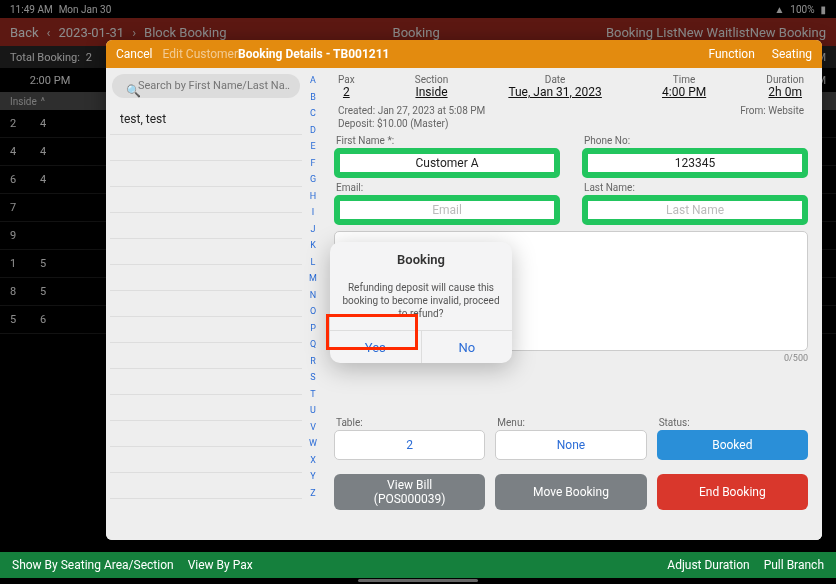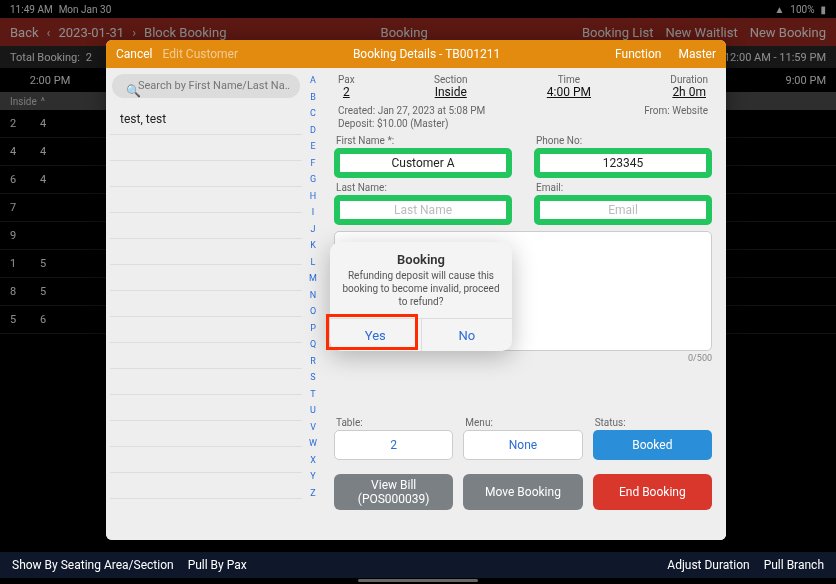--- a/index.html
+++ b/index.html
@@ -6,56 +6,56 @@
 body { width: 836px; height: 584px; overflow: hidden; background: #000; position: relative; }
 
 
 .statusbar { height: 18px; background: #000; color: #fff; display: flex; align-items: center; justify-content: space-between; padding: 0 10px; font-size: 10px; }
 .statusbar .left, .statusbar .right { display: flex; gap: 6px; align-items: center; }
 
 
 .topnav { height: 28px; background: #a82d22; color: #fff; display: flex; align-items: center; padding: 0 10px; font-size: 13px; gap: 8px; }
 .topnav .chev { font-size: 13px; opacity: .9; }
 .topnav .center { flex: 1; text-align: center; }
-.topnav .right { display: flex; gap: 12px; }
+.topnav .right { display: flex; }
 
 
 .subhead { height: 22px; background: #2a2a2a; color: #fff; display: flex; align-items: center; padding: 0 10px; font-size: 11px; gap: 6px; }
 .subhead .spacer { flex: 1; }
 
 
 .timeheader { height: 24px; background: #000; color: #fff; display: flex; align-items: center; font-size: 11px; padding: 0 10px; }
 .timeheader .t-left { width: 80px; text-align: center; }
 .timeheader .t-right { flex: 1; text-align: right; }
 
 
 .insidebar { height: 18px; background: #555; color: #ddd; font-size: 10px; display: flex; align-items: center; padding: 0 10px; gap: 4px; }
 
 
 .schedule { background: #000; color: #fff; font-size: 11px; }
 .schedule .row { display: flex; height: 28px; align-items: center; border-bottom: 1px solid #222; }
 .schedule .c1 { width: 40px; text-align: left; padding-left: 10px; }
 .schedule .c2 { width: 40px; text-align: left; }
 
 
-.bottombar { position: absolute; bottom: 6px; left: 0; right: 0; height: 26px; background: #0f172a; color: #fff; display: flex; align-items: center; padding: 0 12px; font-size: 12px; gap: 14px; }
+.bottombar { position: absolute; bottom: 6px; left: 0; right: 0; height: 26px; background: #15803d; color: #fff; display: flex; align-items: center; padding: 0 12px; font-size: 12px; gap: 14px; }
 .bottombar .spacer { flex: 1; }
 
 .homeind { position: absolute; bottom: 2px; left: 50%; transform: translateX(-50%); width: 120px; height: 3px; background: #666; border-radius: 2px; }
 
 
 .dim { position: absolute; inset: 0; background: rgba(0,0,0,0.45); }
 
 
-.modal { position: absolute; top: 40px; left: 106px; width: 620px; height: 500px; background: #e5e5e5; border-radius: 6px; overflow: hidden; display: flex; flex-direction: column; box-shadow: 0 4px 20px rgba(0,0,0,0.4); }
+.modal { position: absolute; top: 40px; left: 106px; width: 716px; height: 500px; background: #e5e5e5; border-radius: 6px; overflow: hidden; display: flex; flex-direction: column; box-shadow: 0 4px 20px rgba(0,0,0,0.4); }
 
 
 .mhead { height: 28px; background: #e38b0f; color: #fff; display: flex; align-items: center; padding: 0 10px; font-size: 12px; }
 .mhead .ml { display: flex; gap: 10px; }
-.mhead .mc { flex: 1; text-align: center; font-weight: 400; }
+.mhead .mc { flex: 1; font-weight: 700; }
 .mhead .mr { display: flex; gap: 17px; }
 .mhead .dis { color: rgba(255,255,255,0.55); }
 
 .mbody { flex: 1; display: flex; background: #eee; }
 
 
 .mleft { width: 200px; display: flex; flex-direction: column; border-right: none; }
 .search { margin: 6px; }
 .search input { width: 100%; height: 24px; border-radius: 12px; border: none; background: #dcdcdc; padding: 0 10px 1px 26px; font-size: 11px; color: #888; }
 .searchwrap { position: relative; }
@@ -92,21 +92,21 @@
 .pill.blue { background: #2a8fd8; color: #fff; }
 
 .actrow { display: flex; gap: 10px; margin-top: 14px; }
 .actrow .btn { flex: 1; height: 36px; border-radius: 6px; display: flex; align-items: center; justify-content: center; font-size: 12px; color: #fff; text-align: center; line-height: 1.2; }
 .btn.gray { background: #7b8084; }
 .btn.red { background: #d9372c; }
 
 
 .confirm { position: absolute; top: 242px; left: 330px; width: 182px; background: #f4f4f5; border-radius: 10px; box-shadow: 0 6px 24px rgba(0,0,0,0.25); overflow: hidden; font-size: 11px; color: #333; }
 .confirm .ctitle { text-align: center; font-weight: 600; font-size: 13px; padding: 10px 10px 2px; }
-.confirm .cmsg { text-align: center; font-size: 10px; color: #555; padding: 0 12px 10px; line-height: 1.3; }
+.confirm .cmsg { text-align: center; font-size: 10px; color: #555; padding: 0 12px 10px; line-height: 1.3; margin-top: 12px; }
 .confirm .cbtns { display: flex; border-top: 1px solid #ddd; }
 .confirm .cbtn { flex: 1; height: 32px; display: flex; align-items: center; justify-content: center; font-size: 13px; color: #2b6cd6; }
 .confirm .cbtn:first-child { border-right: 1px solid #ddd; }
 
 
 .hl { position: absolute; border: 3px solid #ff2a00; pointer-events: none; }
 .hl.yes { top: 314px; left: 326px; width: 92px; height: 36px; }
 
 </style>
 </head>
@@ -194,21 +194,21 @@
 
 <div class="modal">
   <div class="mhead">
     <div class="ml">
       <span>Cancel</span>
       <span class="dis">Edit Customer</span>
     </div>
     <div class="mc">Booking Details - TB001211</div>
     <div class="mr">
       <span>Function</span>
-      <span>Master</span>
+      <span>Seating</span>
     </div>
   </div>
   <div class="mbody">
 
     <div class="mleft">
       <div class="search searchwrap">
         <span class="mag">🔍</span>
         <input placeholder="Search by First Name/Last Na…" style="">
       </div>
       <div class="result">test, test</div>
@@ -263,20 +263,24 @@
       <div class="sumrow">
         <div class="sumitem">
             <div class="lbl">Pax</div>
             <div class="val">2</div>
           </div>
         <div class="sumitem">
             <div class="lbl">Section</div>
             <div class="val">Inside</div>
           </div>
         <div class="sumitem">
+            <div class="lbl">Date</div>
+            <div class="val">Tue, Jan 31, 2023</div>
+          </div>
+        <div class="sumitem">
             <div class="lbl">Time</div>
             <div class="val">4:00 PM</div>
           </div>
         <div class="sumitem">
             <div class="lbl">Duration</div>
             <div class="val">2h 0m</div>
           </div>
       </div>
       <div class="metarow">
         <span>Created: Jan 27, 2023 at 5:08 PM</span>
@@ -290,26 +294,26 @@
           <div class="fldlbl">First Name *:</div>
           <div class="inp">Customer A</div>
         </div>
         <div>
           <div class="fldlbl">Phone No:</div>
           <div class="inp">123345</div>
         </div>
       </div>
       <div class="tworow">
         <div>
+          <div class="fldlbl">Email:</div>
+          <div class="inp ph">Email</div>
+        </div>
+        <div>
           <div class="fldlbl">Last Name:</div>
           <div class="inp ph">Last Name</div>
-        </div>
-        <div>
-          <div class="fldlbl">Email:</div>
-          <div class="inp ph">Email</div>
         </div>
       </div>
       <div style="height:6px"></div>
       <div class="notes"></div>
       <div style="text-align:right;font-size:9px;color:#888;margin-top:2px;">0/500</div>
       <div style="height:44px"></div>
       <div class="threerow">
         <div>
           <div class="fldlbl">Table:</div>
           <div class="pill outline">2</div>
@@ -343,19 +347,19 @@
   <div class="cbtns">
     <div class="cbtn">Yes</div>
     <div class="cbtn">No</div>
   </div>
 </div>
 
 <div class="hl yes"></div>
 
 <div class="bottombar">
   <span>Show By Seating Area/Section</span>
-  <span>Pull By Pax</span>
+  <span>View By Pax</span>
   <span class="spacer"></span>
   <span>Adjust Duration</span>
   <span>Pull Branch</span>
 </div>
 
 <div class="homeind"></div>
 
 </body></html>

